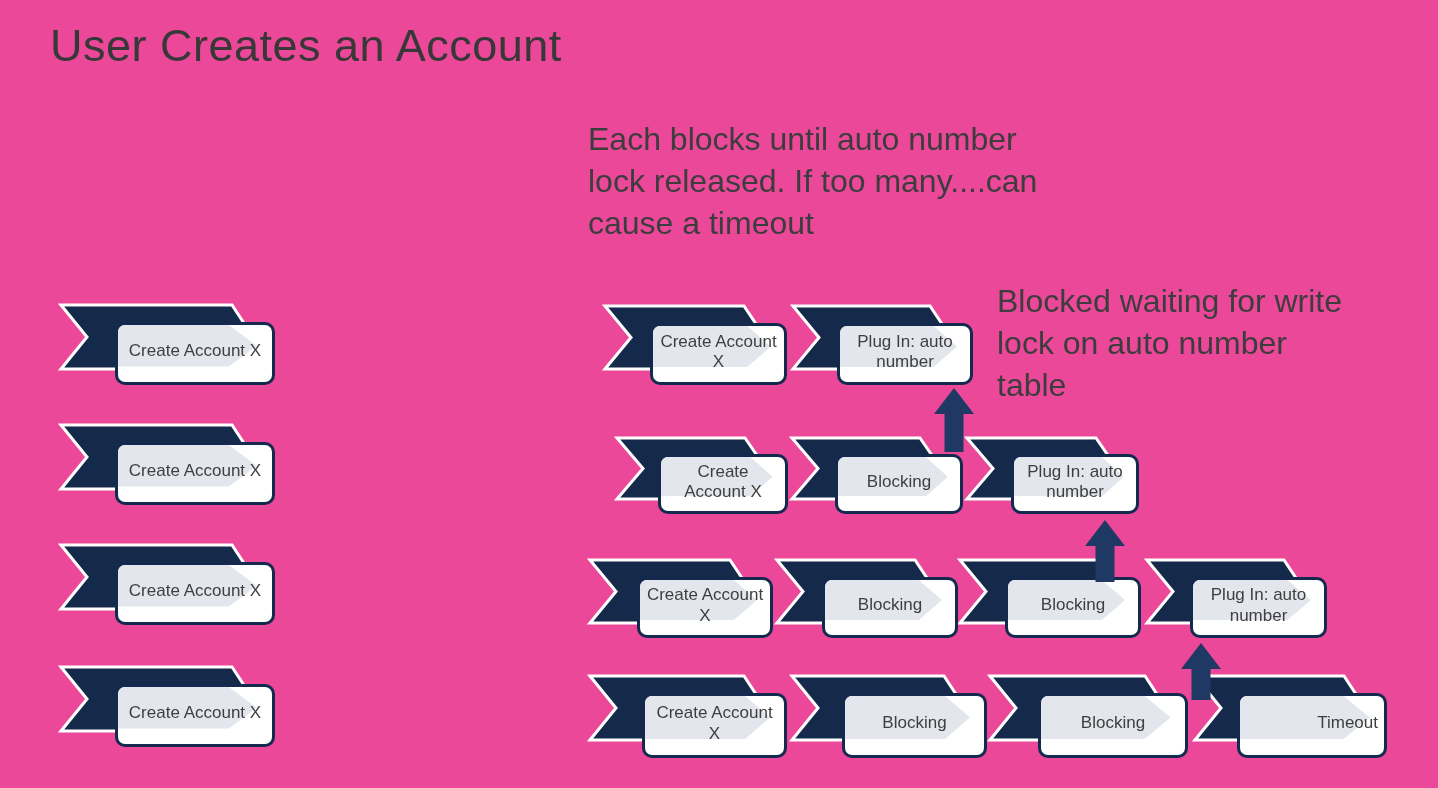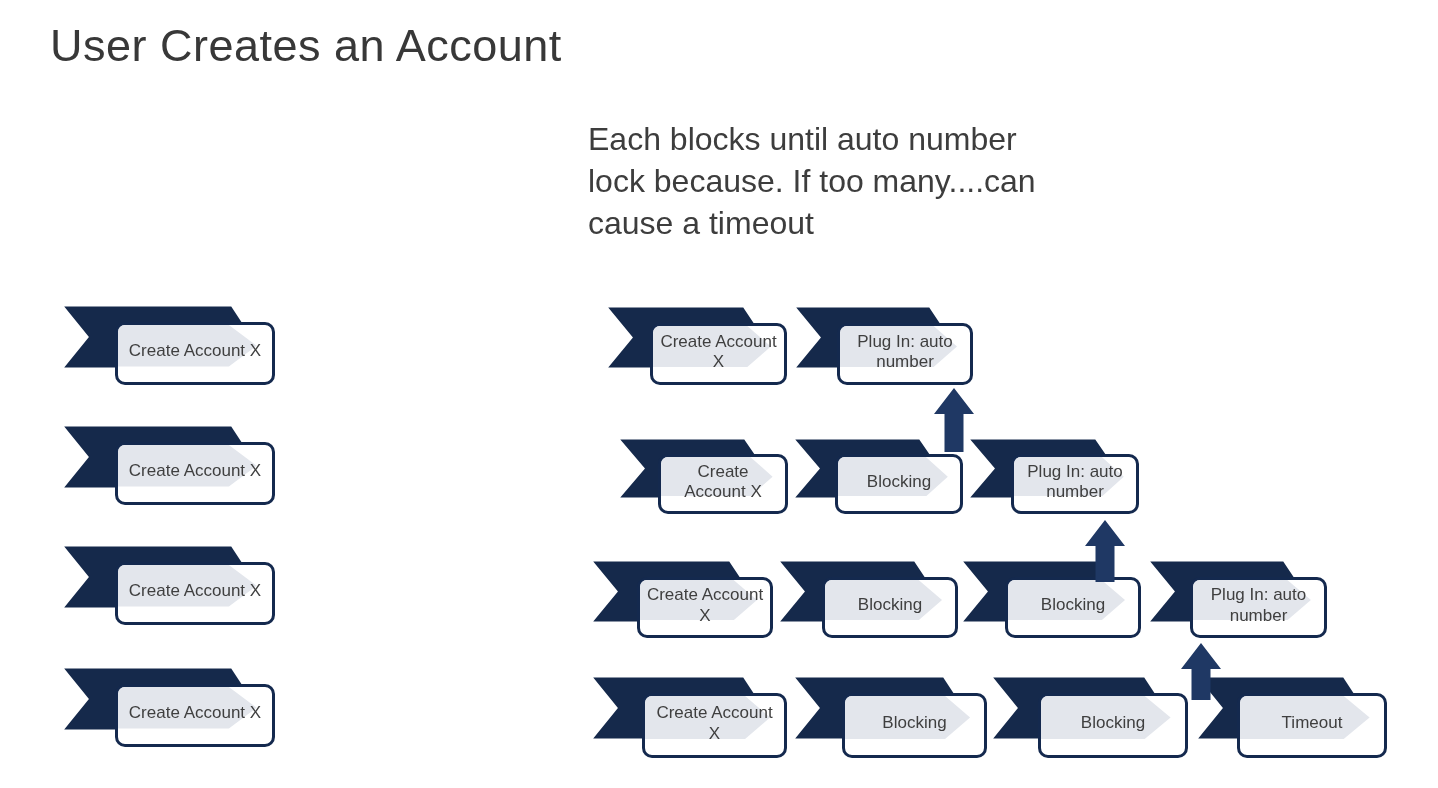--- a/index.html
+++ b/index.html
@@ -1,17 +1,17 @@
 <!DOCTYPE html>
 <html><head>
 <meta charset="utf-8">
 <style>
   html,body{margin:0;padding:0;background:#000;}
   #slide{
-    position:relative;width:1438px;height:788px;background:#ffffff;overflow:hidden;
+    position:relative;width:1438px;height:788px;background:#ec4899;overflow:hidden;
     font-family:"Liberation Sans","DejaVu Sans",sans-serif;
     text-decoration:underline;
   }
   #slide-title{
     position:absolute;left:50px;top:20px;
     font-size:45px;font-weight:300;letter-spacing:.5px;color:#383838;
   }
   .annotation{
     position:absolute;color:#3d3d3d;font-size:32px;line-height:42px;
     white-space:pre-line;font-weight:400;
@@ -35,22 +35,25 @@
     text-align:center;padding:0 6px 4px 6px;
   }
   .arrow-svg{position:absolute;z-index:3;}
 </style>
 </head>
 <body>
 
 <div id="slide">
   <div id="slide-title">User Creates an Account</div>
   <div class="annotation" id="annotation-blocking">Each blocks until auto number
-lock because. If too many....can
+lock released. If too many....can
 cause a timeout</div>
+  <div class="annotation" id="annotation-lock">Blocked waiting for write
+lock on auto number
+table</div>
   <div id="left-column">
       <svg width="198" height="70" class="chevron-svg" style="left: 58px; top: 302px;">
         <polygon points="3,3 174,3 195,35 174,67 3,67 29,35" fill="#15294b" stroke="#ffffff" stroke-width="3" stroke-linejoin="miter"></polygon>
       </svg>
       <div class="step-box" style="left: 115px; top: 322px; width: 160px; height: 63px;">
         <div class="watermark"></div>
         <div class="box-label">Create Account X</div>
       </div>
       <svg width="198" height="70" class="chevron-svg" style="left: 58px; top: 422px;">
         <polygon points="3,3 174,3 195,35 174,67 3,67 29,35" fill="#15294b" stroke="#ffffff" stroke-width="3" stroke-linejoin="miter"></polygon>
@@ -155,21 +158,21 @@
       <svg width="182" height="70" class="chevron-svg" style="left: 987px; top: 673px;">
         <polygon points="3,3 158,3 179,35 158,67 3,67 29,35" fill="#15294b" stroke="#ffffff" stroke-width="3" stroke-linejoin="miter"></polygon>
       </svg>
       <div class="step-box" style="left: 1038px; top: 693px; width: 150px; height: 65px;">
         <div class="watermark"></div>
         <div class="box-label">Blocking</div>
       </div>
       <svg width="176" height="70" class="chevron-svg" style="left: 1192px; top: 673px;">
         <polygon points="3,3 152,3 173,35 152,67 3,67 29,35" fill="#15294b" stroke="#ffffff" stroke-width="3" stroke-linejoin="miter"></polygon>
       </svg>
-      <div class="step-box" style="left: 1237px; top: 693px; width: 150px; height: 65px;">
+      <div class="step-box" style="left: 1237px; top: 693px; width: 150px; height: 65px; justify-content: flex-end;">
         <div class="watermark"></div>
         <div class="box-label">Timeout</div>
       </div>
     </div>
   <div id="connectors">
       <svg width="46" height="68" class="arrow-svg" style="left: 931px; top: 386px;">
         <polygon points="3,28 23,2 43,28 32.5,28 32.5,66 13.5,66 13.5,28" fill="#1f3864"></polygon>
       </svg>
       <svg width="46" height="66" class="arrow-svg" style="left: 1082px; top: 518px;">
         <polygon points="3,28 23,2 43,28 32.5,28 32.5,64 13.5,64 13.5,28" fill="#1f3864"></polygon>

